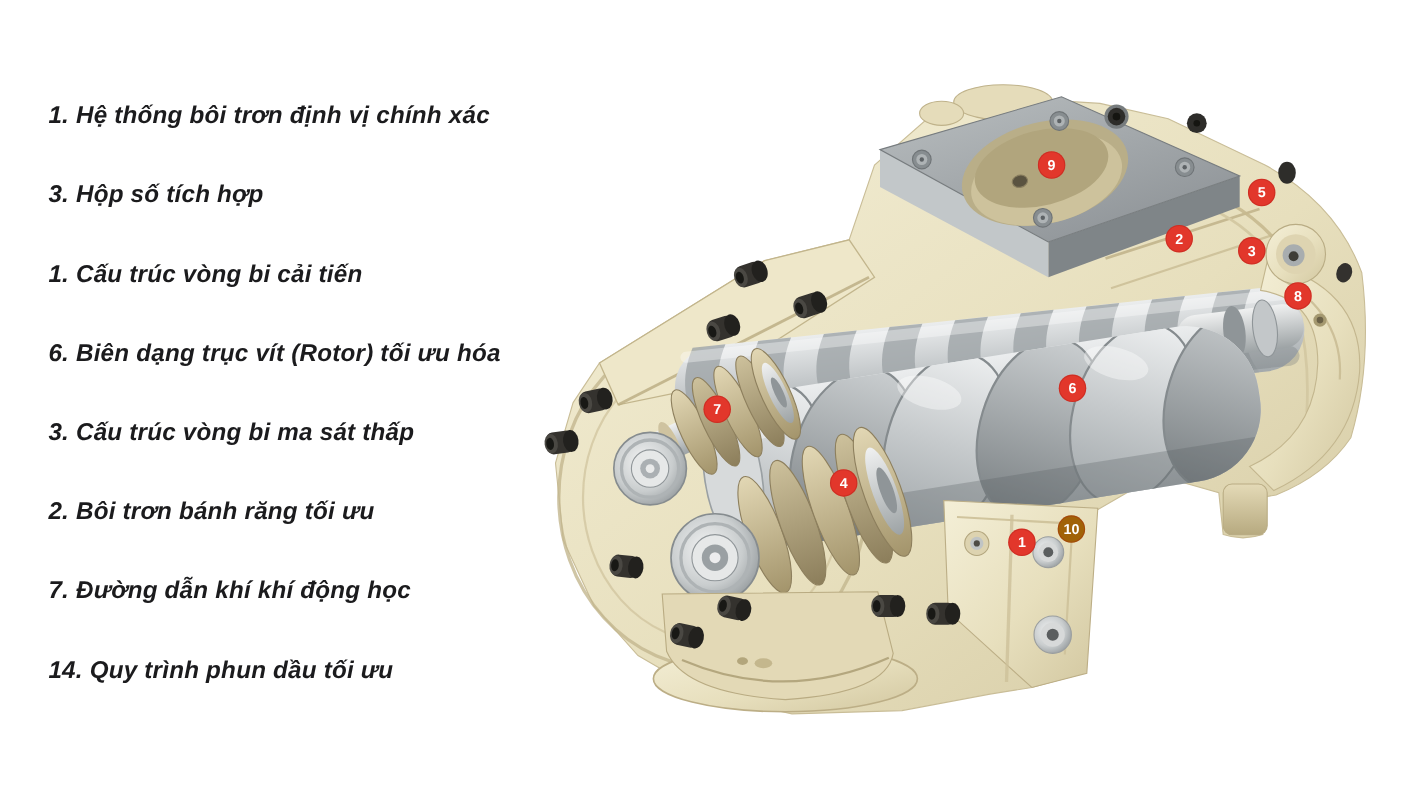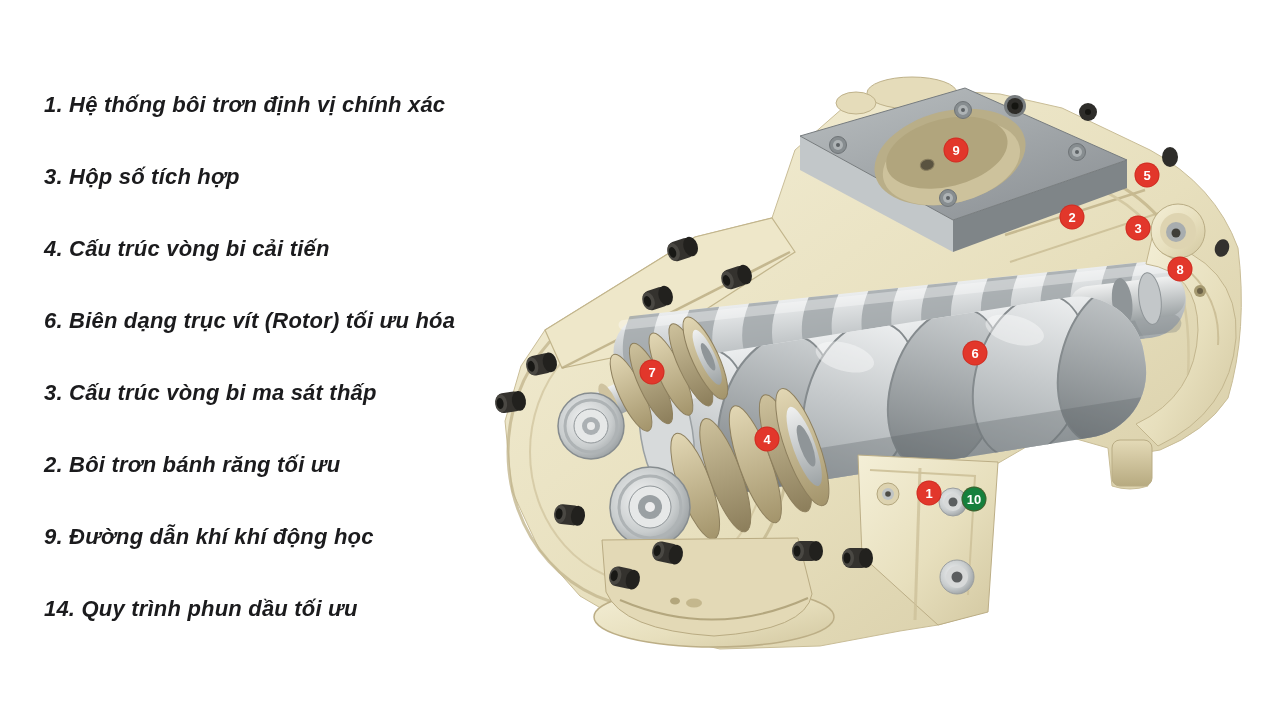--- a/index.html
+++ b/index.html
@@ -327,34 +327,34 @@
         </g>
       <g transform="translate(1222,248) rotate(20)">
           <ellipse rx="7" ry="9" fill="#33312e"></ellipse>
         </g>
     </g>
   </svg>
 
   <div class="features">
     <div class="feat">1. Hệ thống bôi trơn định vị chính xác</div>
     <div class="feat">3. Hộp số tích hợp</div>
-    <div class="feat">4. Cấu trúc vòng bi cải tiến</div>
+    <div class="feat">1. Cấu trúc vòng bi cải tiến</div>
     <div class="feat">6. Biên dạng trục vít (Rotor) tối ưu hóa</div>
     <div class="feat">3. Cấu trúc vòng bi ma sát thấp</div>
     <div class="feat">2. Bôi trơn bánh răng tối ưu</div>
-    <div class="feat">9. Đường dẫn khí khí động học</div>
+    <div class="feat">7. Đường dẫn khí khí động học</div>
     <div class="feat">14. Quy trình phun dầu tối ưu</div>
   </div>
 
   <div class="markers">
       <div class="marker" style="left: 929px; top: 493px; background: rgb(226, 55, 43); color: rgb(255, 255, 255);">1</div>
       <div class="marker" style="left: 1072px; top: 217px; background: rgb(226, 55, 43); color: rgb(255, 255, 255);">2</div>
       <div class="marker" style="left: 1138px; top: 228px; background: rgb(226, 55, 43); color: rgb(255, 255, 255);">3</div>
       <div class="marker" style="left: 767px; top: 439px; background: rgb(226, 55, 43); color: rgb(255, 255, 255);">4</div>
       <div class="marker" style="left: 1147px; top: 175px; background: rgb(226, 55, 43); color: rgb(255, 255, 255);">5</div>
       <div class="marker" style="left: 975px; top: 353px; background: rgb(226, 55, 43); color: rgb(255, 255, 255);">6</div>
       <div class="marker" style="left: 652px; top: 372px; background: rgb(226, 55, 43); color: rgb(255, 255, 255);">7</div>
       <div class="marker" style="left: 1180px; top: 269px; background: rgb(226, 55, 43); color: rgb(255, 255, 255);">8</div>
       <div class="marker" style="left: 956px; top: 150px; background: rgb(226, 55, 43); color: rgb(255, 255, 255);">9</div>
-      <div class="marker" style="left: 974px; top: 499px; background: #15803d; color: rgb(255, 255, 255);">10</div>
+      <div class="marker" style="left: 974px; top: 481px; background: #a16207; color: rgb(255, 255, 255);">10</div>
     </div>
 
 </div>
 
 </body></html>

